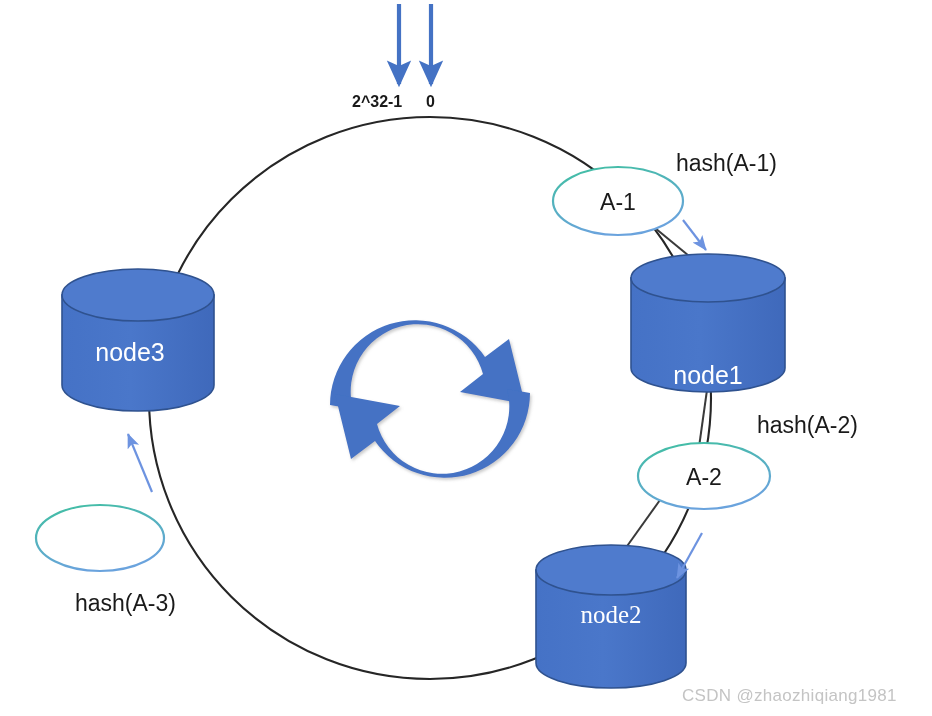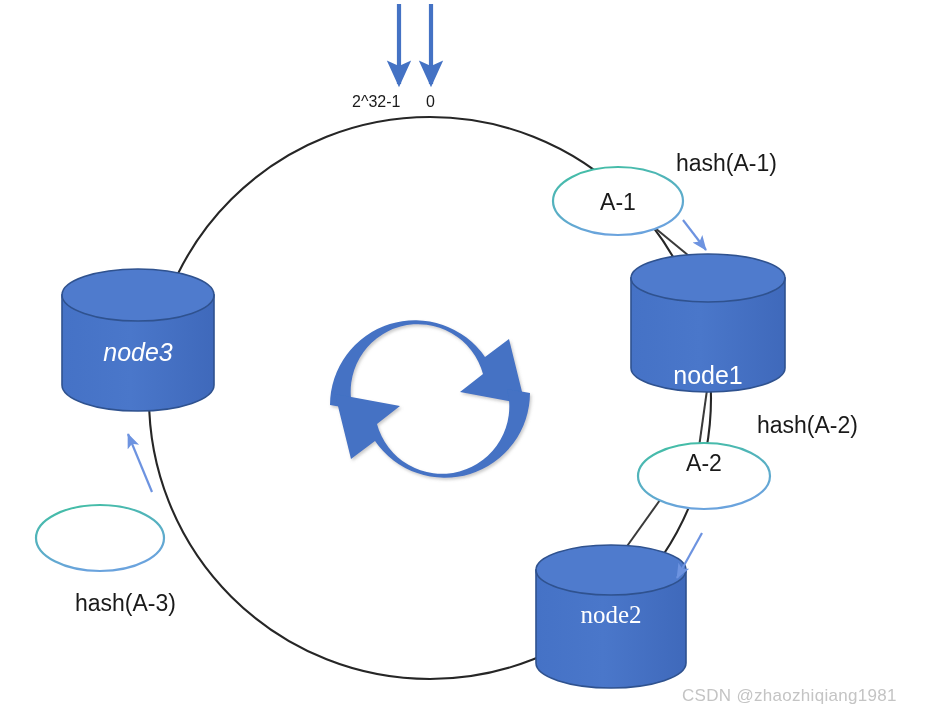--- a/index.html
+++ b/index.html
@@ -25,20 +25,21 @@
     height: 716px;
   }
   .lbl {
     position: absolute;
     color: #1a1a1a;
     white-space: nowrap;
     line-height: 1;
   }
   .lbl-tick {
     font-size: 16px;
+    font-weight: bold;
   }
   .lbl-hash {
     font-size: 23px;
   }
   .node-text {
     position: absolute;
     color: #ffffff;
     font-size: 25px;
     white-space: nowrap;
     text-align: center;
@@ -153,24 +154,24 @@
       <line x1="702" y1="533" x2="677" y2="578" stroke="#6d93e0" stroke-width="2.2" marker-end="url(#blueArrowHead)"></line>
       <line x1="152" y1="492" x2="128" y2="434" stroke="#6d93e0" stroke-width="2.2" marker-end="url(#blueArrowHead)"></line>
     </g>
   </svg>
 
   <div class="lbl lbl-tick" style="left:352px; top:94px;">2^32-1</div>
   <div class="lbl lbl-tick" style="left:426px; top:94px;">0</div>
 
   <div class="node-text" style="left:631px; top:320px; width:154px;margin-top:43px;">node1</div>
   <div class="node-text" style="left:536px; top:602px; width:150px;font-family:Liberation Serif, serif;">node2</div>
-  <div class="node-text" style="left:62px; top:340px; width:152px;font-style:italic;">node3</div>
+  <div class="node-text" style="left:54px; top:340px; width:152px;">node3</div>
 
   <div class="ellipse-text" style="left:553px; top:191px; width:130px;">A-1</div>
-  <div class="ellipse-text" style="left:638px; top:452px; width:132px;">A-2</div>
+  <div class="ellipse-text" style="left:638px; top:466px; width:132px;">A-2</div>
 
   <div class="lbl lbl-hash" style="left:676px; top:152px;">hash(A-1)</div>
   <div class="lbl lbl-hash" style="left:757px; top:414px;">hash(A-2)</div>
   <div class="lbl lbl-hash" style="left:32px; top:592px;margin-left:43px;">hash(A-3)</div>
 
   <div class="watermark" style="left:682px; top:686px;">CSDN @zhaozhiqiang1981</div>
 
 </div>
 
 </body></html>

